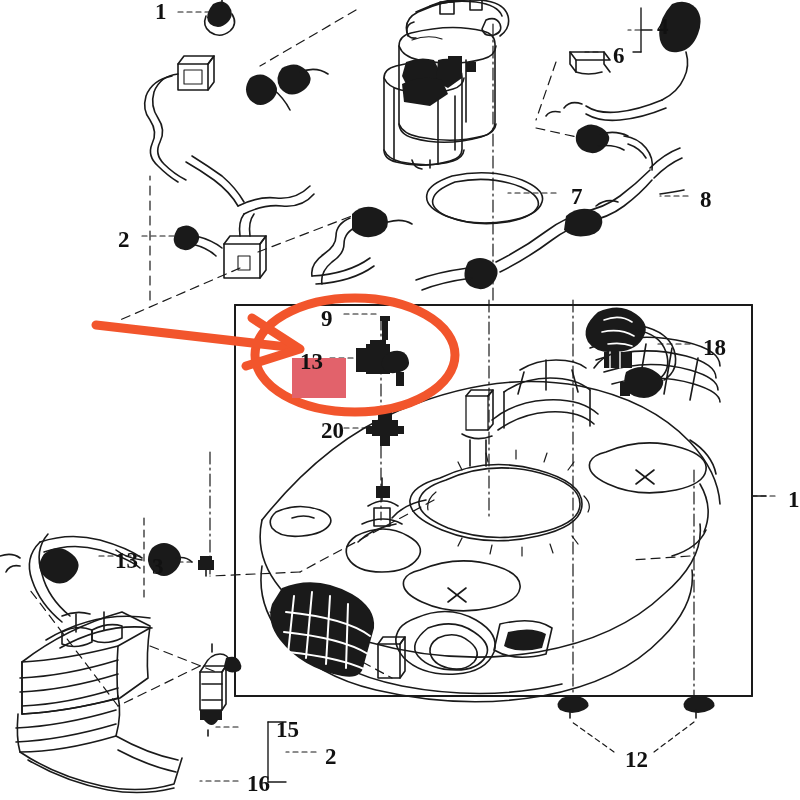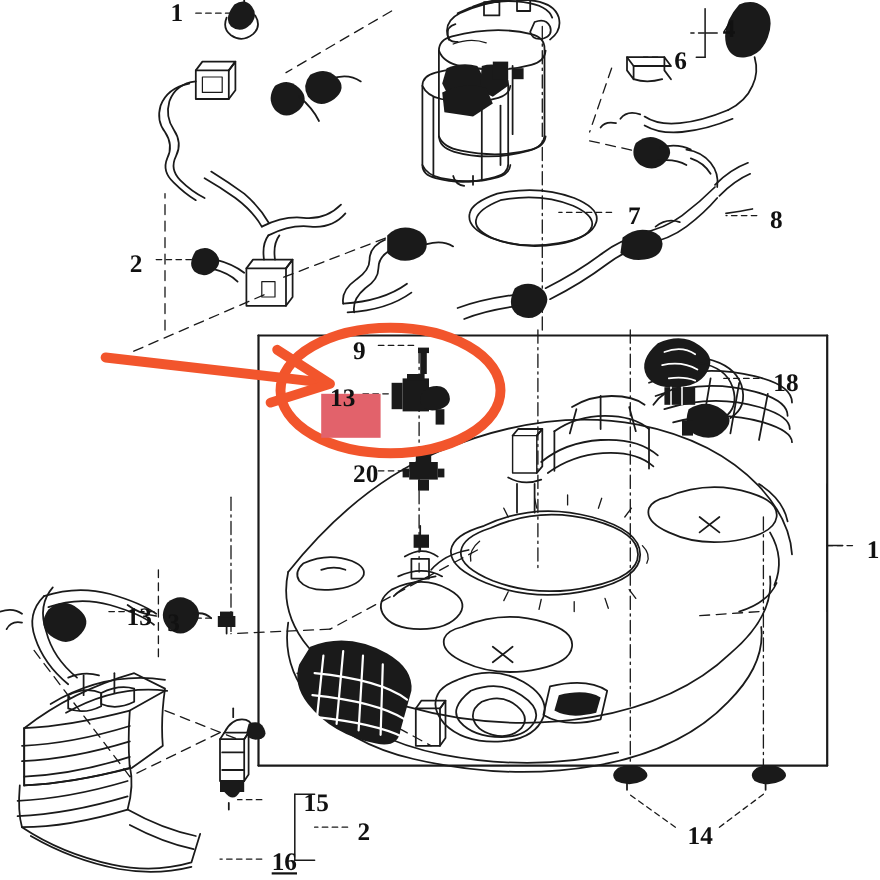--- a/index.html
+++ b/index.html
@@ -445,22 +445,22 @@
 
   <div class="callout" style="left:155px;top:0px;">1</div>
   <div class="callout" style="left:118px;top:228px;">2</div>
   <div class="callout" style="left:657px;top:15px;">4</div>
   <div class="callout" style="left:613px;top:44px;">6</div>
   <div class="callout" style="left:571px;top:185px;">7</div>
   <div class="callout" style="left:700px;top:188px;">8</div>
   <div class="callout" style="left:321px;top:307px;">9</div>
   <div class="callout" style="left:300px;top:350px;">13</div>
   <div class="callout" style="left:152px;top:555px;">3</div>
-  <div class="callout" style="left:625px;top:748px;">14</div>
+  <div class="callout" style="left:625px;top:748px;">12</div>
   <div class="callout" style="left:115px;top:549px;">13</div>
   <div class="callout" style="left:325px;top:745px;">2</div>
   <div class="callout" style="left:247px;top:718px;margin-left:29px;">15</div>
-  <div class="callout" style="left:247px;top:772px;text-decoration:underline;">16</div>
+  <div class="callout" style="left:247px;top:772px;">16</div>
   <div class="callout" style="left:788px;top:488px;">17</div>
   <div class="callout" style="left:703px;top:336px;">18</div>
   <div class="callout" style="left:321px;top:419px;">20</div>
 
 </div>
 
 </body></html>

